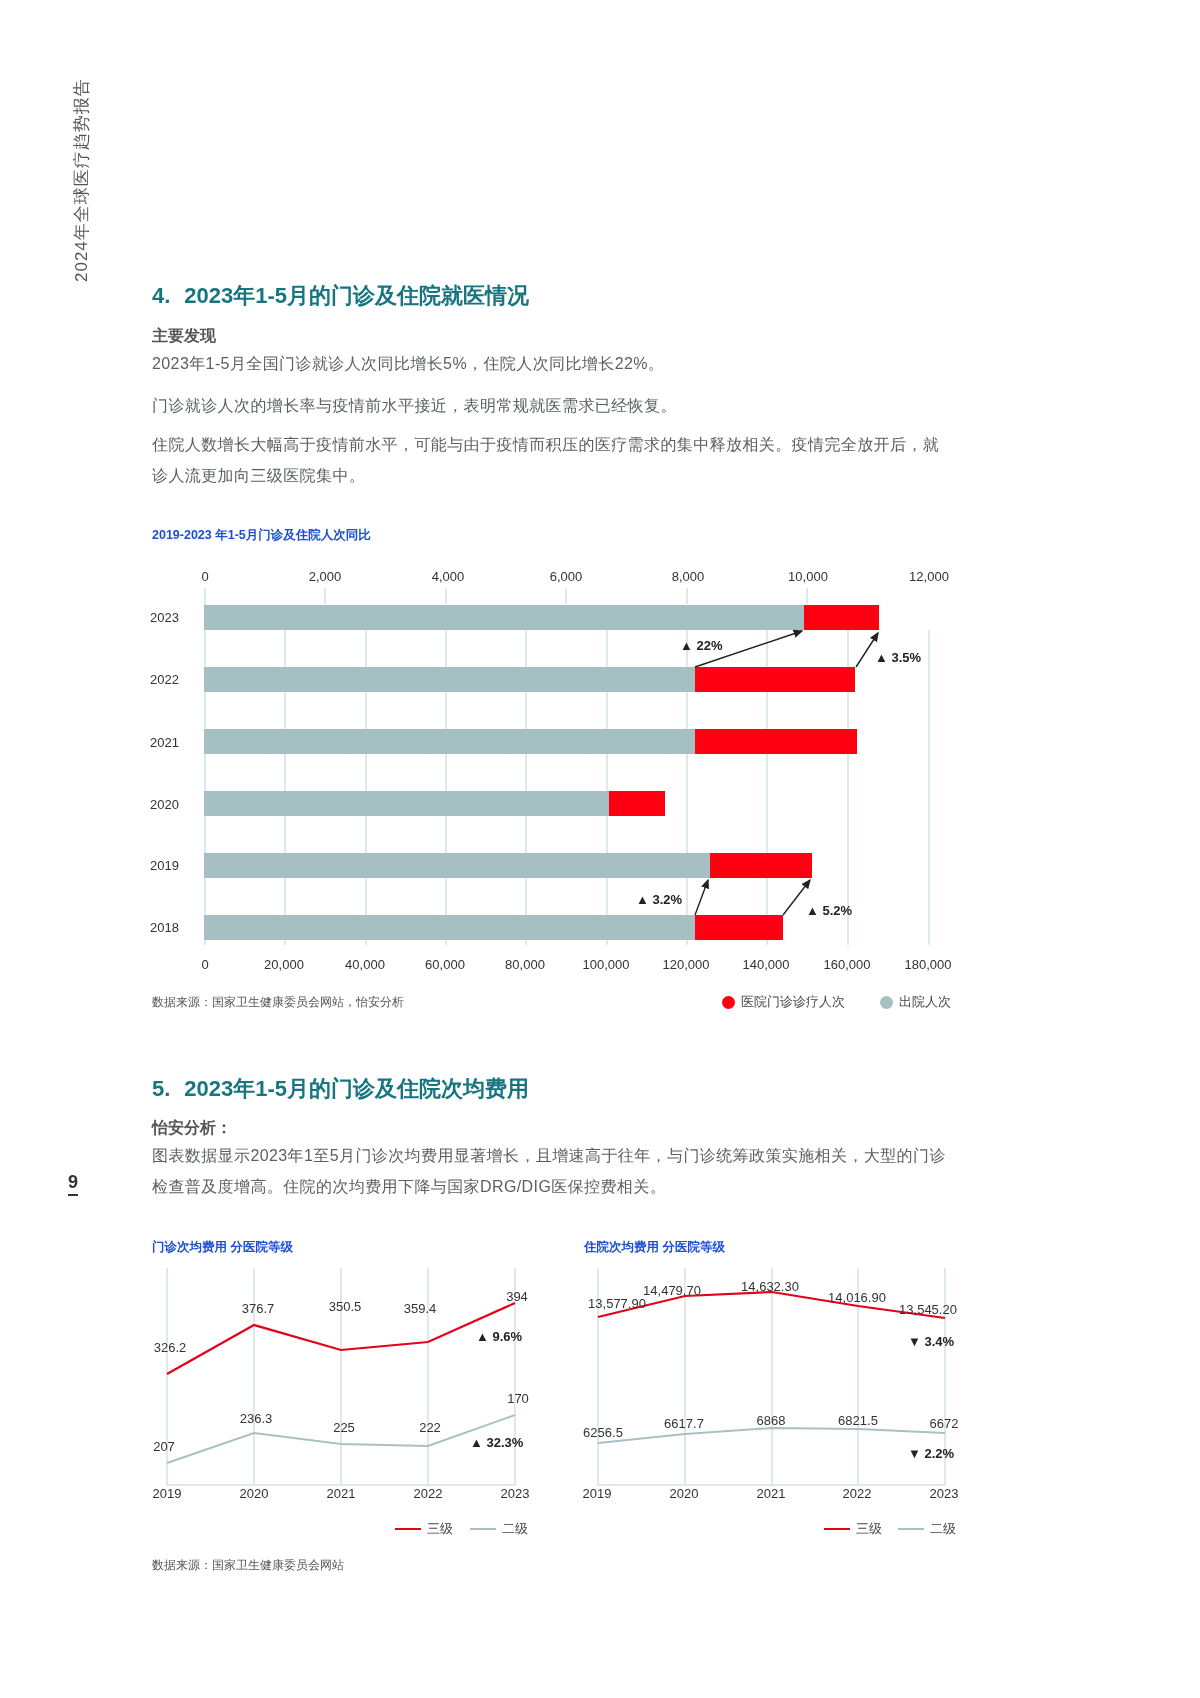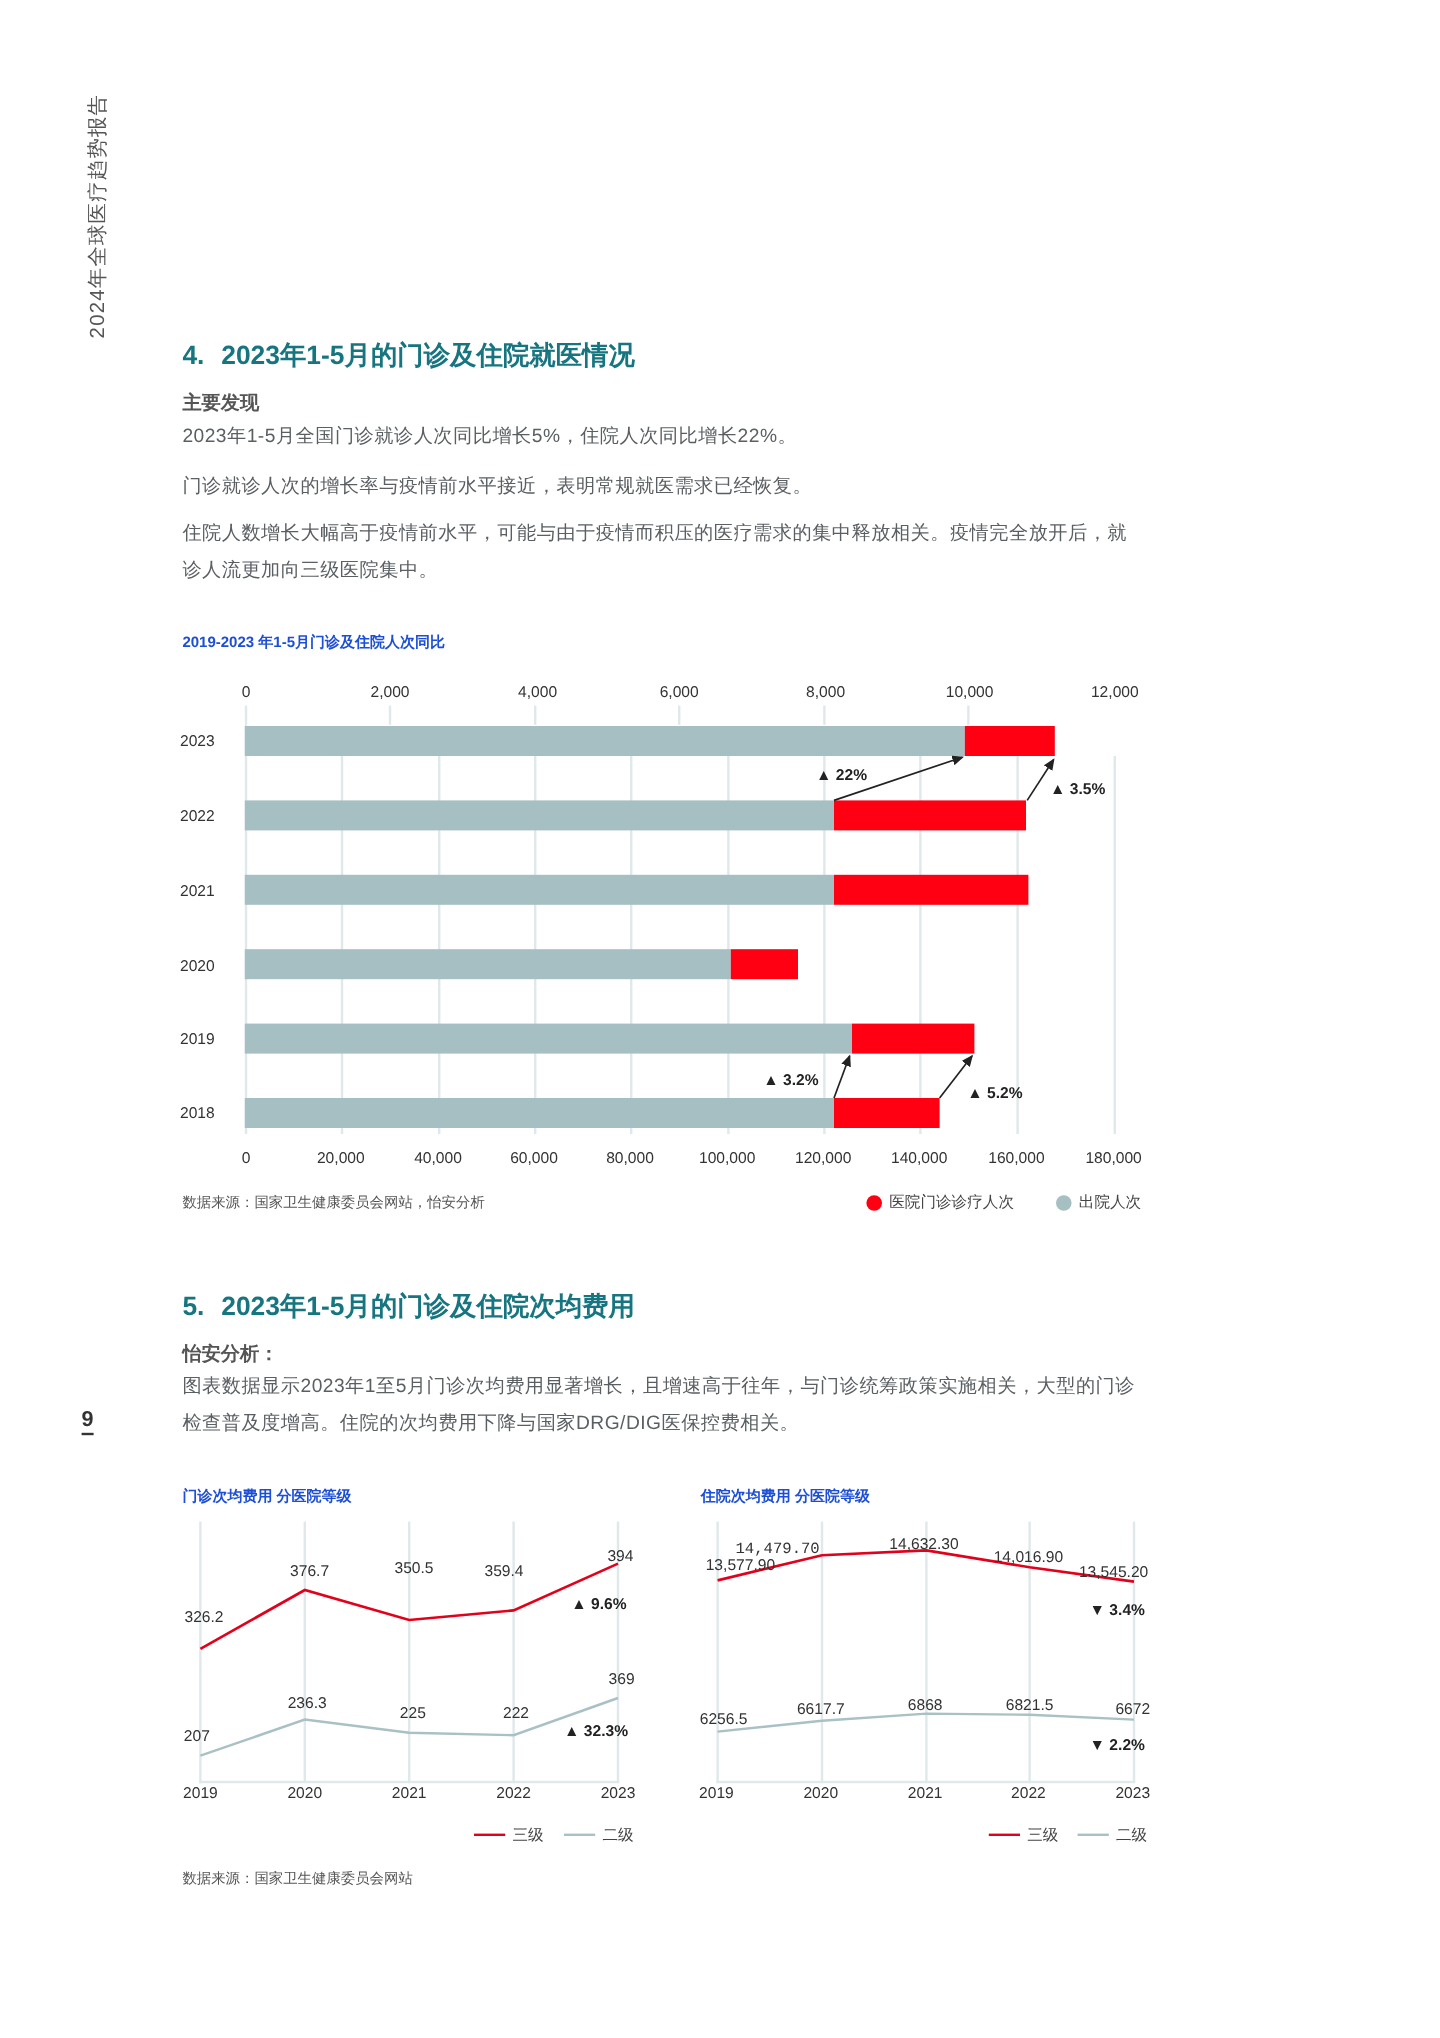--- a/index.html
+++ b/index.html
@@ -158,21 +158,21 @@
   <div class="line-lbl" style="left:258px; top:1301px;">376.7</div>
   <div class="line-lbl" style="left:345px; top:1299px;">350.5</div>
   <div class="line-lbl" style="left:420px; top:1301px;">359.4</div>
   <div class="line-lbl" style="left:517px; top:1289px;">394</div>
   <div class="delta" style="left:476px; top:1329px;">▲ 9.6%</div>
 
   <div class="line-lbl" style="left:164px; top:1439px;">207</div>
   <div class="line-lbl" style="left:256px; top:1411px;">236.3</div>
   <div class="line-lbl" style="left:344px; top:1420px;">225</div>
   <div class="line-lbl" style="left:430px; top:1420px;">222</div>
-  <div class="line-lbl" style="left:518px; top:1391px;">369</div>
+  <div class="line-lbl" style="left:518px; top:1391px;">170</div>
   <div class="delta" style="left:470px; top:1435px;">▲ 32.3%</div>
 
   <div class="line-lbl" style="left:167px; top:1486px;">2019</div>
   <div class="line-lbl" style="left:254px; top:1486px;">2020</div>
   <div class="line-lbl" style="left:341px; top:1486px;">2021</div>
   <div class="line-lbl" style="left:428px; top:1486px;">2022</div>
   <div class="line-lbl" style="left:515px; top:1486px;">2023</div>
 
   <div class="legend" style="left:395px; top:1520px;">
     <span class="lg-line" style="background:#e3001b;"></span>
@@ -190,21 +190,21 @@
   <div class="grid-v" style="left:684px; top:1268px; height:218px;"></div>
   <div class="grid-v" style="left:771px; top:1268px; height:218px;"></div>
   <div class="grid-v" style="left:857px; top:1268px; height:218px;"></div>
   <div class="grid-v" style="left:944px; top:1268px; height:218px;"></div>
   <div class="abs" style="left:597px; top:1484px; width:349px; height:2px; background:#dfe8ea;"></div>
   <svg style="left:0; top:0; width:1200px; height:1698px;">
     <polyline points="598,1317 685,1296 772,1292 858,1306 945,1318" fill="none" stroke="#e3001b" stroke-width="2.2"></polyline>
     <polyline points="598,1443 685,1434 772,1428 858,1429 945,1433" fill="none" stroke="#a9c0c4" stroke-width="2"></polyline>
   </svg>
   <div class="line-lbl" style="left:617px; top:1296px;">13,577.90</div>
-  <div class="line-lbl" style="left:648px; top:1283px;font-family:Liberation Mono, monospace;">14,479.70</div>
+  <div class="line-lbl" style="left:672px; top:1283px;">14,479.70</div>
   <div class="line-lbl" style="left:770px; top:1279px;">14,632.30</div>
   <div class="line-lbl" style="left:857px; top:1290px;">14,016.90</div>
   <div class="line-lbl" style="left:928px; top:1302px;">13,545.20</div>
   <div class="delta" style="left:908px; top:1334px;">▼ 3.4%</div>
 
   <div class="line-lbl" style="left:603px; top:1425px;">6256.5</div>
   <div class="line-lbl" style="left:684px; top:1416px;">6617.7</div>
   <div class="line-lbl" style="left:771px; top:1413px;">6868</div>
   <div class="line-lbl" style="left:858px; top:1413px;">6821.5</div>
   <div class="line-lbl" style="left:944px; top:1416px;">6672</div>

